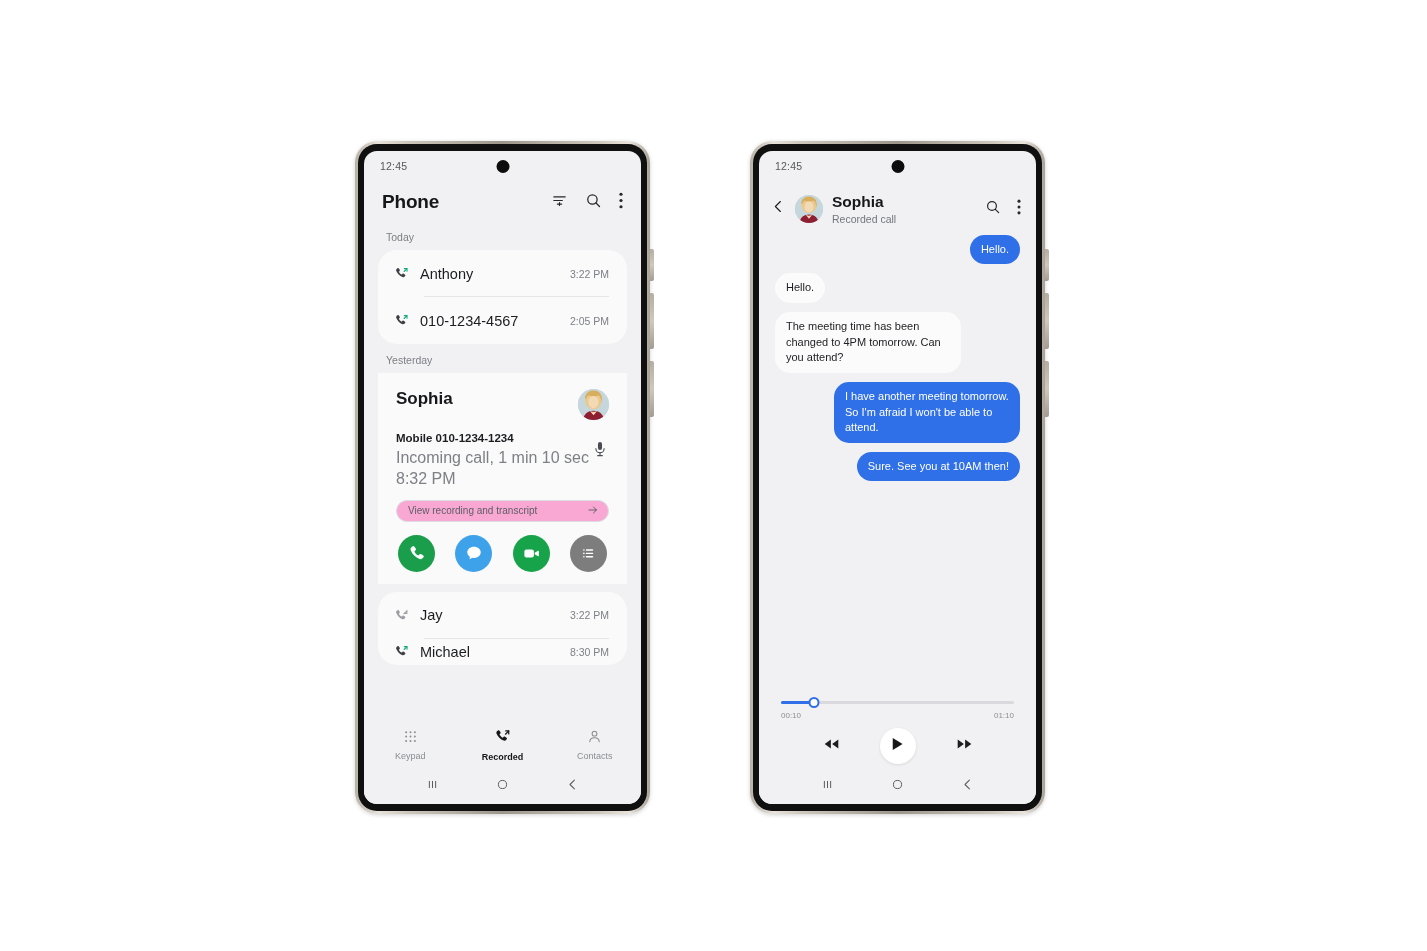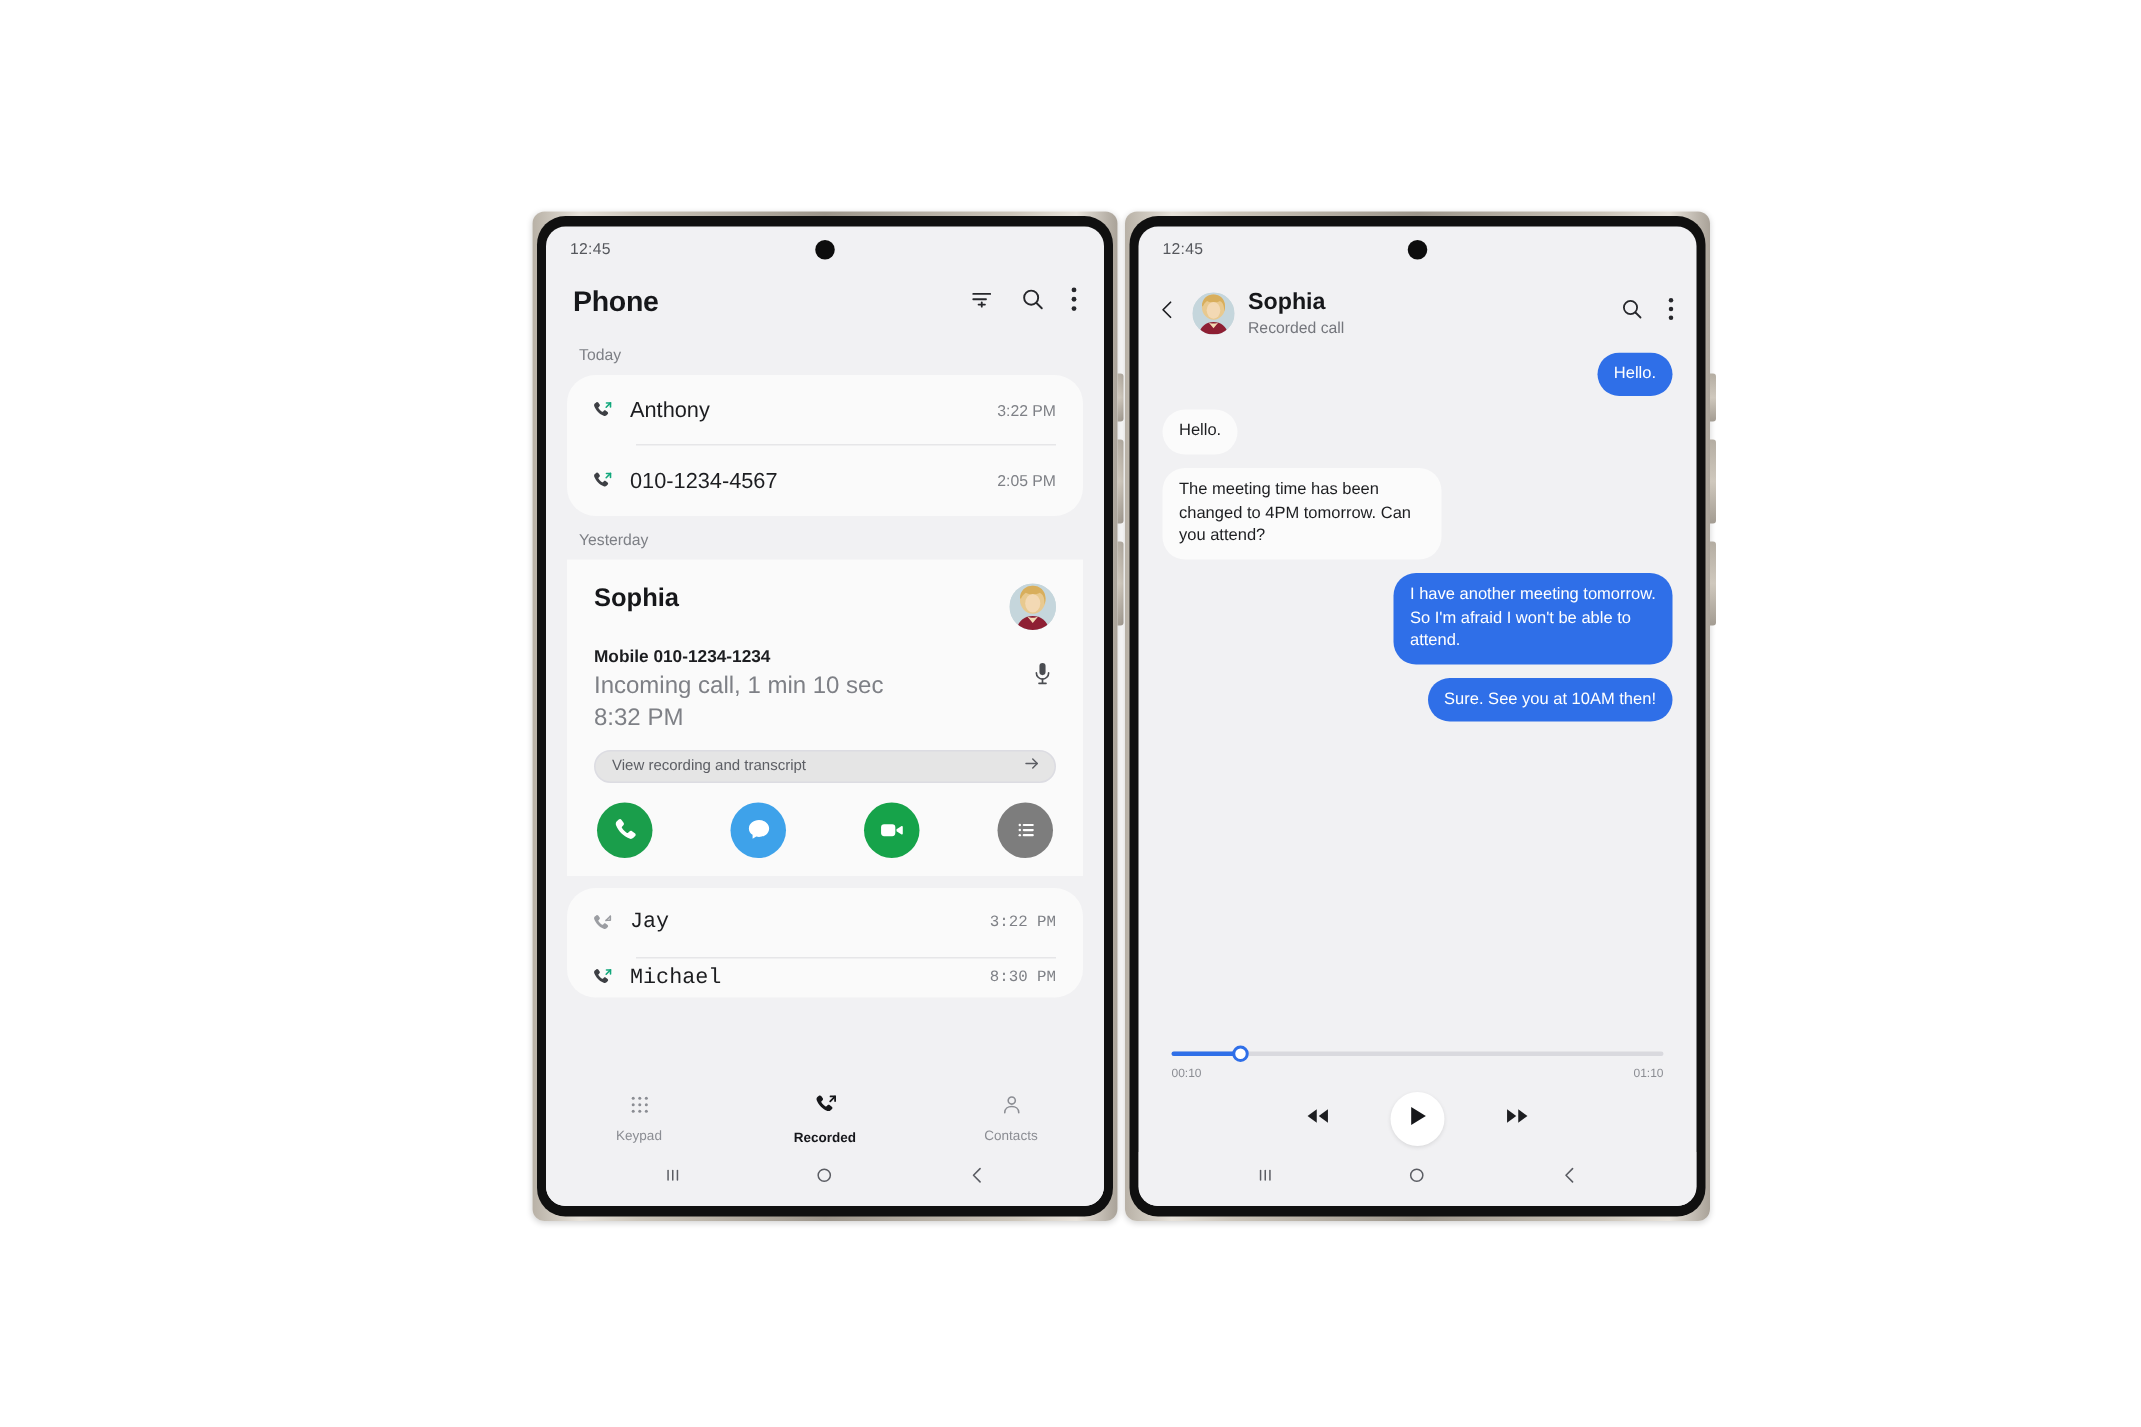--- a/index.html
+++ b/index.html
@@ -7,22 +7,22 @@
     width: 1427px; height: 951px;
     background: #ffffff;
     font-family: "Liberation Sans", sans-serif;
     overflow: hidden;
   }
   .stage { position: relative; width: 1427px; height: 951px; }
 
   
   .phone {
     position: absolute;
-    width: 390px; height: 673px;
-    border-radius: 8px;
+    width: 295px; height: 673px;
+    border-radius: 22px;
     background: linear-gradient(90deg,#b8b1a6 0%,#e7e2da 8%,#cdc6ba 18%,#9d968b 50%,#cdc6ba 82%,#e9e4dc 93%,#a9a298 100%);
     padding: 3px;
     box-shadow: 0 1px 4px rgba(0,0,0,0.18);
   }
   .phone.left  { left: 355px; top: 141px; }
   .phone.right { left: 750px; top: 141px; }
   .bezel {
     width: 100%; height: 100%;
     background: #101010;
     border-radius: 19px;
@@ -109,21 +109,21 @@
   .meta-lines { line-height: 1.35; }
   .meta-mobile { font-size: 11.5px; font-weight: bold; color: #1c1d20; }
   .meta-sub { font-size: 16px; color: #7e8086; }
   .mic-wrap { padding-top: 10px; padding-right: 2px; }
 
   .transcript-btn {
     margin-top: 10px;
     height: 22px;
     border: 1px solid #dcdce2;
     border-radius: 11px;
-    background: #e5e5e5;
+    background: #f9a8d4;
     display: flex; align-items: center; justify-content: space-between;
     padding: 0 9px 0 11px;
   }
   .transcript-btn span { font-size: 10px; color: #5c5e64; }
 
   .actions { display: flex; justify-content: space-between; margin-top: 13px; padding: 0 2px; }
   .act {
     width: 37px; height: 37px; border-radius: 50%;
     display: flex; align-items: center; justify-content: center;
   }
@@ -324,21 +324,21 @@
                   <circle cx="6.5" cy="12.5" r="1.1" fill="#ffffff" stroke="none"></circle>
                   <circle cx="6.5" cy="17" r="1.1" fill="#ffffff" stroke="none"></circle>
                   <line x1="10" y1="8" x2="18" y2="8"></line>
                   <line x1="10" y1="12.5" x2="18" y2="12.5"></line>
                   <line x1="10" y1="17" x2="18" y2="17"></line>
                 </svg>
               </div>
             </div>
           </div>
 
-          <div class="card" style="margin-top:8px;font-family:Liberation Mono, monospace;">
+          <div class="card" style="margin-top:8px;">
             <div class="call-row">
               <span class="ci">
                 <svg width="15" height="15" viewBox="0 0 24 24">
                   <path d="M5.6 3.6c.6-.6 1.6-.5 2.1.2l1.5 2.1c.4.6.3 1.4-.2 1.9l-1 1c-.2.2-.3.6-.1.9.9 1.6 2.3 3 3.9 3.9.3.2.6.1.9-.1l1-1c.5-.5 1.3-.6 1.9-.2l2.1 1.5c.7.5.8 1.5.2 2.1l-1.3 1.3c-.8.8-2 1-3 .6-2.3-.9-4.4-2.3-6.1-4-1.7-1.7-3.1-3.8-4-6.1-.4-1-.2-2.2.6-3z" fill="#9b9da2"></path>
                   <path d="M16.3 8.8h4.3V4.5" fill="none" stroke="#9b9da2" stroke-width="1.7" stroke-linecap="round" stroke-linejoin="round"></path>
                   <path d="M20.6 4.5l-4.6 4.6" fill="none" stroke="#9b9da2" stroke-width="1.7" stroke-linecap="round"></path>
                 </svg>
               </span>
               <span class="call-name">Jay</span>
               <span class="call-time">3:22 PM</span>

